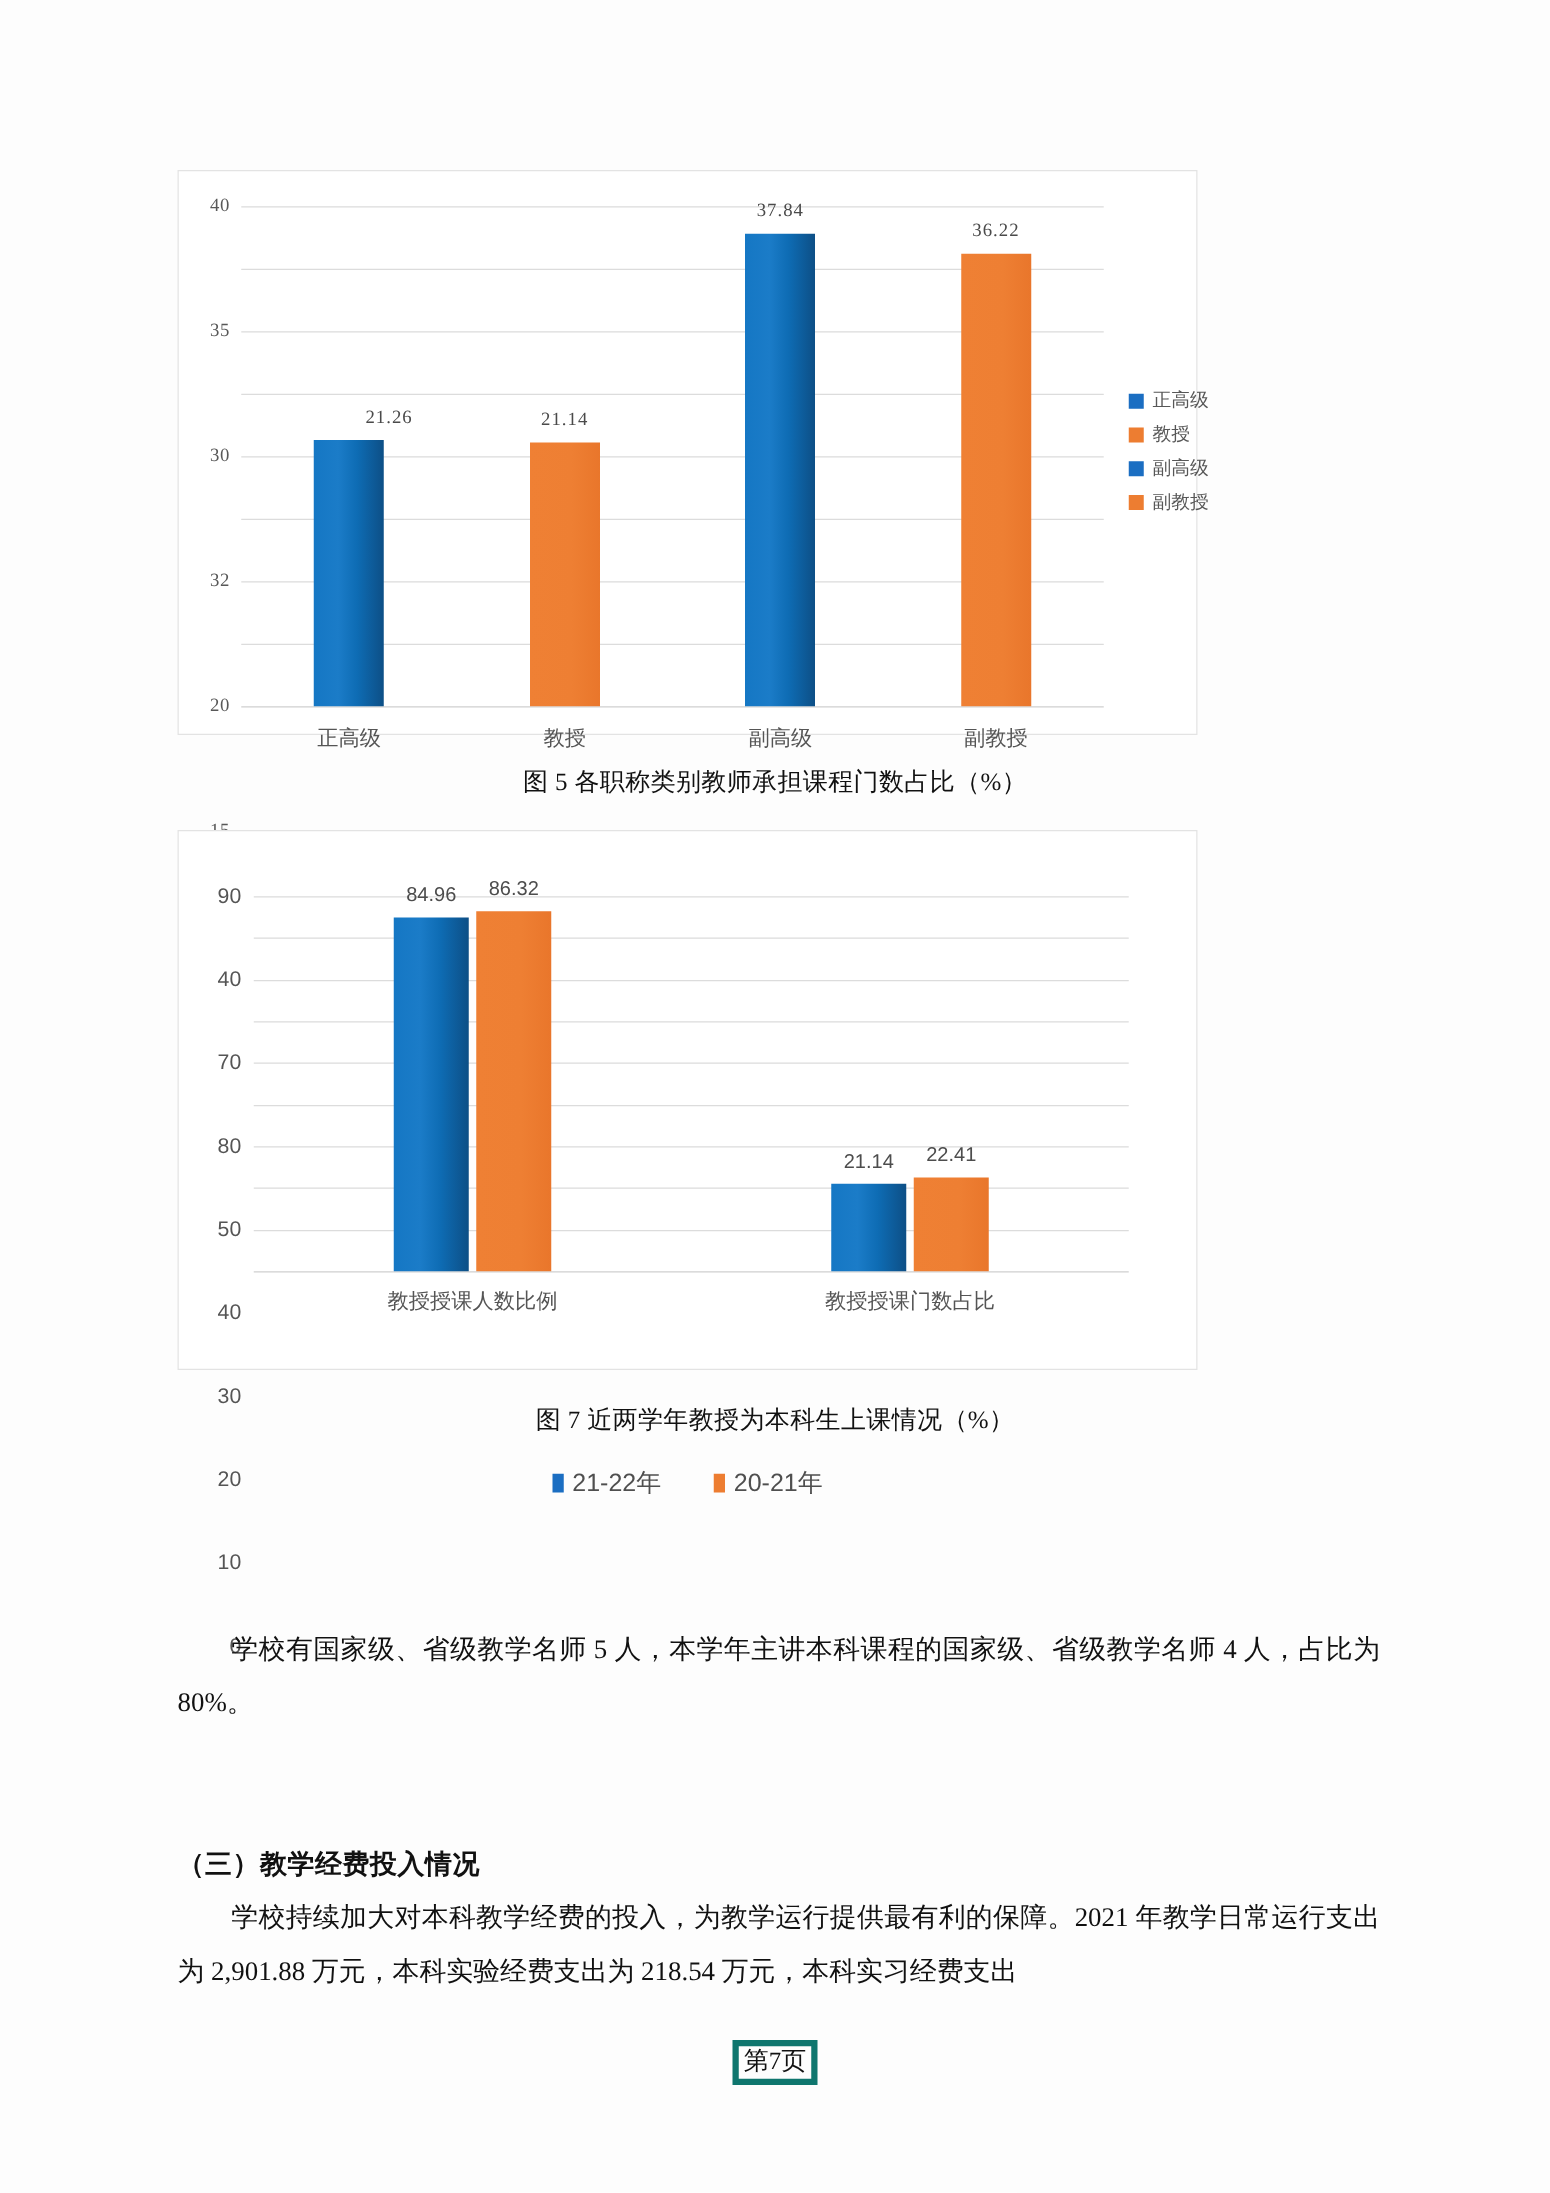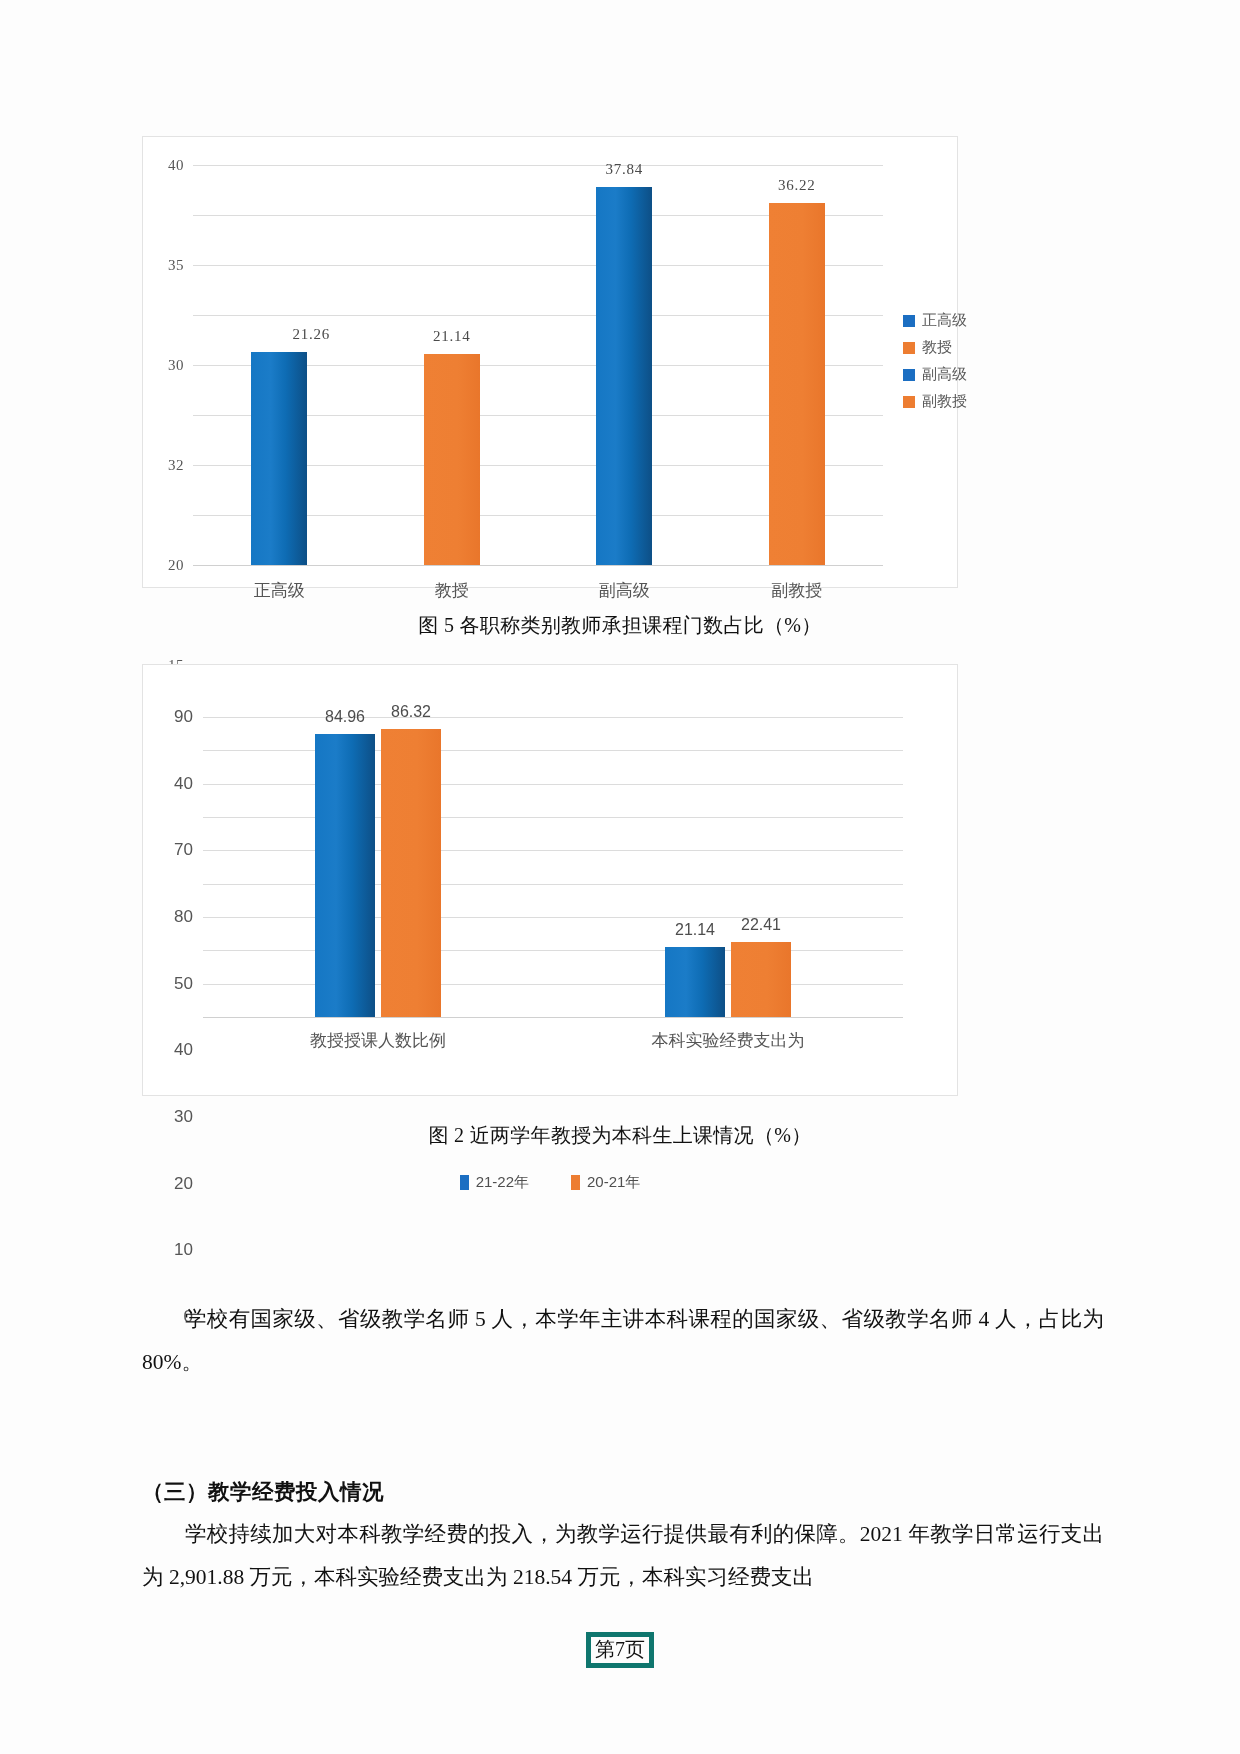--- a/index.html
+++ b/index.html
@@ -139,21 +139,21 @@
     align-items: center;
     gap: 7px;
   }
   .legend-h .swatch {
     width: 9px;
     height: 15px;
     flex: 0 0 auto;
   }
   .legend-h .ltext {
     font-family: "Liberation Sans", sans-serif;
-    font-size: 15px;
+    font-size: 20px;
     color: #4f4f4f;
     white-space: nowrap;
   }
 
   
   .caption {
     position: absolute;
     width: 100%;
     text-align: center;
     font-size: 20px;
@@ -308,34 +308,34 @@
         </div>
         <div class="bar blue" style="left: 112px; width: 60px; height: 283.2px;"></div>
         <div class="bar-label sans" style="left: 142px; top: -9.2px;">84.96</div>
         <div class="bar orange" style="left: 178px; width: 60px; height: 287.733px;"></div>
         <div class="bar-label sans" style="left: 208px; top: -13.7333px;">86.32</div>
         <div class="cat-label" style="left: 175px; top: 312px;">教授授课人数比例</div>
         <div class="bar blue" style="left: 462px; width: 60px; height: 70.4667px;"></div>
         <div class="bar-label sans" style="left: 492px; top: 203.533px;">21.14</div>
         <div class="bar orange" style="left: 528px; width: 60px; height: 74.7px;"></div>
         <div class="bar-label sans" style="left: 558px; top: 199.3px;">22.41</div>
-        <div class="cat-label" style="left: 525px; top: 312px;">本科实验经费支出为</div>
+        <div class="cat-label" style="left: 525px; top: 312px;">教授授课门数占比</div>
       </div>
     <div class="legend-h" id="c2-legend" style="left: 0px; right: 0px; top: 508px; justify-content: center;">
         <div class="legend-item">
           <span class="swatch" style="background: rgb(27, 110, 194);"></span>
           <span class="ltext">21-22年</span>
         </div>
         <div class="legend-item">
           <span class="swatch" style="background: rgb(237, 125, 49);"></span>
           <span class="ltext">20-21年</span>
         </div>
       </div>
   </div>
-  <div class="caption" id="caption2">图 2  近两学年教授为本科生上课情况（%）</div>
+  <div class="caption" id="caption2">图 7  近两学年教授为本科生上课情况（%）</div>
 
   <div class="body-block" id="para1">
     <p class="indent">学校有国家级、省级教学名师 5 人，本学年主讲本科课程的国家级、省级教学名师 4 人，占比为 80%。</p>
   </div>
 
 
   <div class="body-block heading" id="heading1">（三）教学经费投入情况</div>
 
   <div class="body-block" id="para3">
     <p class="indent">学校持续加大对本科教学经费的投入，为教学运行提供最有利的保障。2021 年教学日常运行支出为 2,901.88 万元，本科实验经费支出为 218.54 万元，本科实习经费支出</p>

